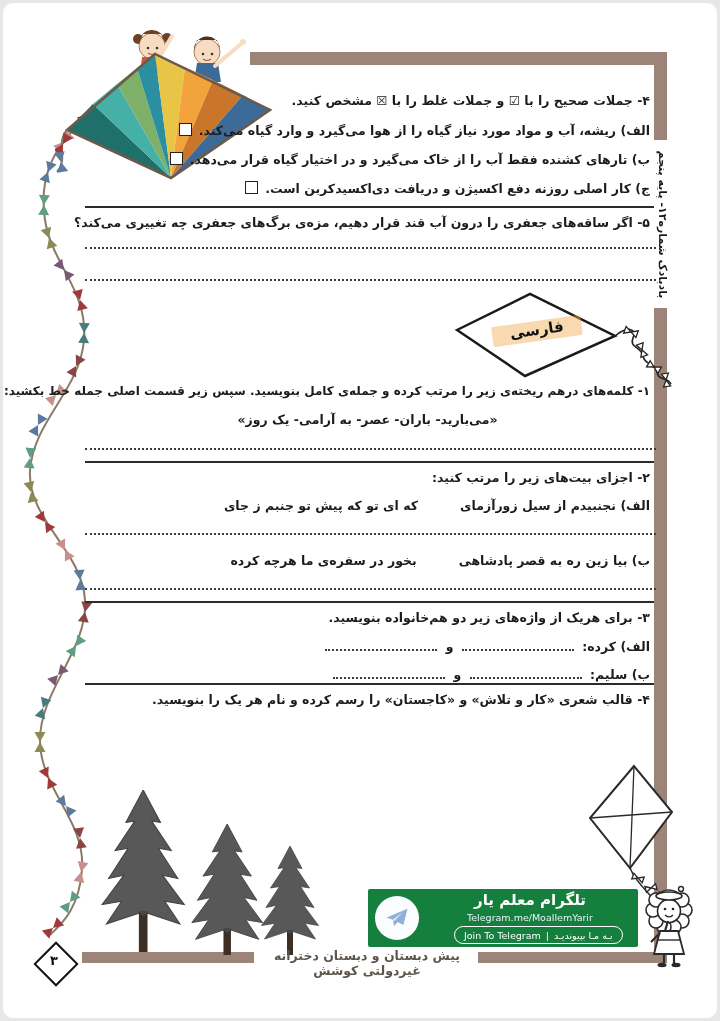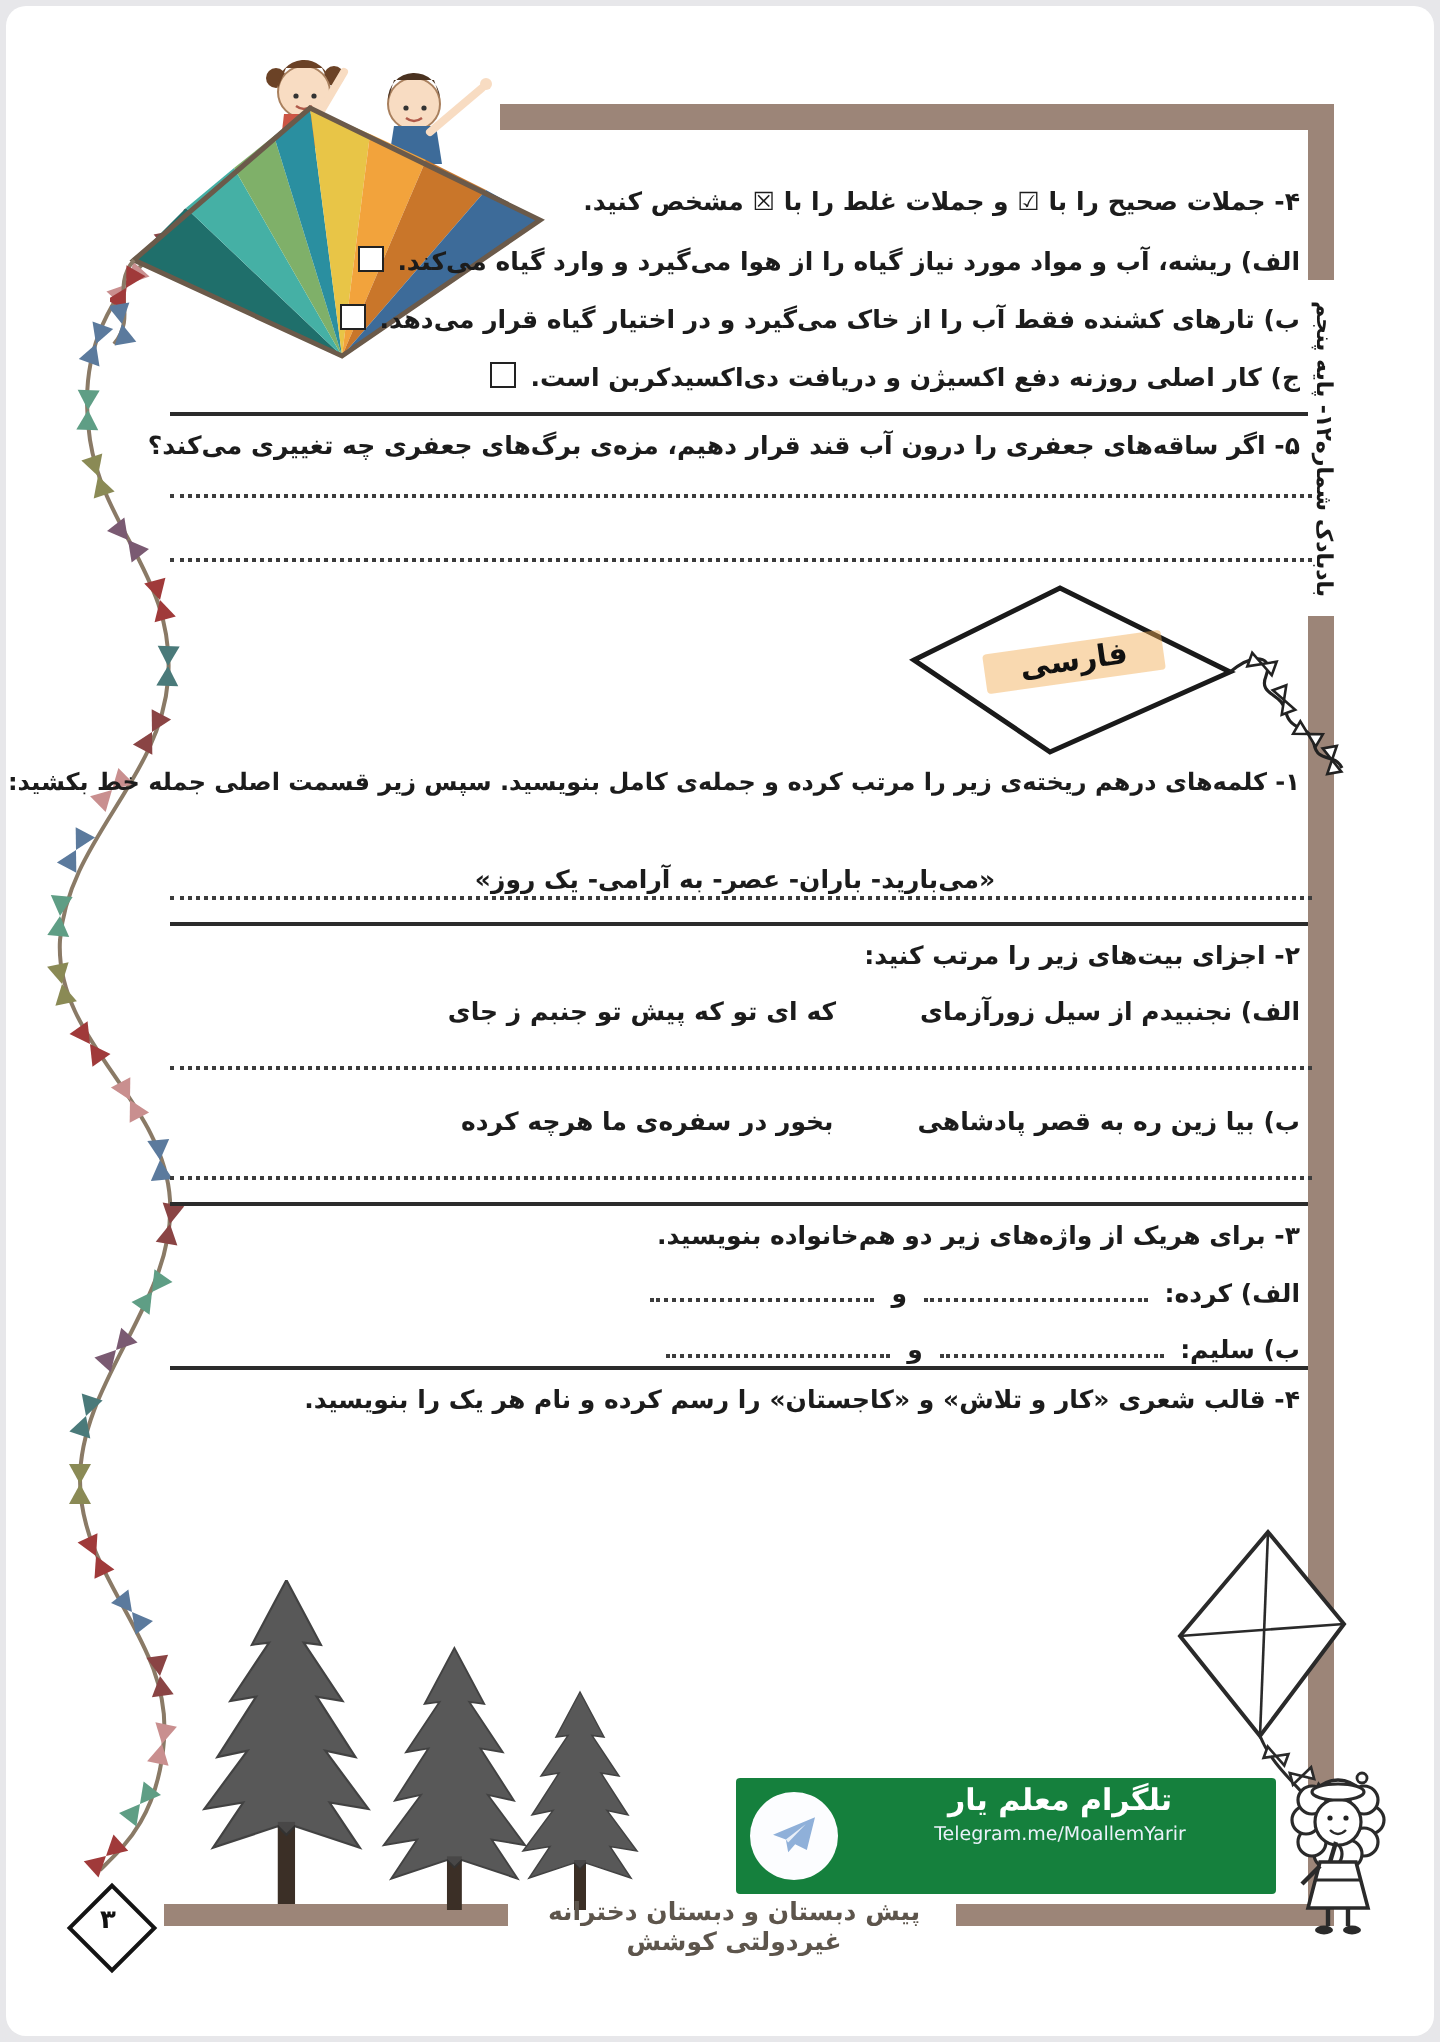--- a/index.html
+++ b/index.html
@@ -142,21 +142,21 @@
     <polygon points="12,42 85,6 170,48 80,88" fill="#fff" stroke="#1a1a1a" stroke-width="2.5"></polygon>
     <path d="M170,48 C182,38 192,40 188,50 C184,60 196,58 198,68 C200,78 210,74 212,84 C214,94 222,88 226,96" stroke="#222" stroke-width="1.6" fill="none"></path>
     <use href="#bw" transform="translate(186,44) rotate(20) scale(0.65)" fill="#fff" stroke="#222" stroke-width="2"></use>
     <use href="#bw" transform="translate(197,62) rotate(70) scale(0.65)" fill="#fff" stroke="#222" stroke-width="2"></use>
     <use href="#bw" transform="translate(209,79) rotate(30) scale(0.65)" fill="#fff" stroke="#222" stroke-width="2"></use>
     <use href="#bw" transform="translate(221,92) rotate(80) scale(0.65)" fill="#fff" stroke="#222" stroke-width="2"></use>
   </svg>
   <div class="farsi-label">فارسی</div>
 
   <div class="txt nowrap" style="top:383px;font-size:12px;">۱- کلمه‌های درهم ریخته‌ی زیر را مرتب کرده و جمله‌ی کامل بنویسید. سپس زیر قسمت اصلی جمله خط بکشید:</div>
-  <div class="txt nowrap center" style="top:412px;margin-top:20px;">«می‌بارید- باران- عصر- به آرامی- یک روز»</div>
+  <div class="txt nowrap center" style="top:412px;">«می‌بارید- باران- عصر- به آرامی- یک روز»</div>
   <div class="dotline" style="top:448px;"></div>
   <div class="rule" style="top:461px;"></div>
 
   <div class="txt nowrap" style="top:470px;">۲- اجزای بیت‌های زیر را مرتب کنید:</div>
   <div class="txt nowrap" style="top:498px;">
     <span>الف) نجنبیدم از سیل زورآزمای</span><span class="vgap"></span><span>که ای تو که پیش تو جنبم ز جای</span>
   </div>
   <div class="dotline" style="top:533px;"></div>
   <div class="txt nowrap" style="top:553px;">
     <span>ب) بیا زین ره به قصر پادشاهی</span><span class="vgap"></span><span>بخور در سفره‌ی ما هرچه کرده</span>
@@ -194,20 +194,25 @@
 
   <div class="banner">
     <div class="tg-logo">
       <svg width="28" height="28" viewBox="0 0 24 24" style="position:static;">
         <path d="M21 4 L3 11.5 L8.5 13.5 L9.5 19 L12.5 15.5 L17.5 18 Z" fill="#8fb0d9"></path>
         <path d="M8.5 13.5 L17 7 L9.5 14.8 Z" fill="#fff" opacity="0.8"></path>
       </svg>
     </div>
     <div class="tg-title">تلگرام معلم یار</div>
     <div class="tg-handle">Telegram.me/MoallemYarir</div>
+    <div class="tg-pill">
+      <span>Join To Telegram</span>
+      <span>|</span>
+      <span style="direction:rtl;">بـه مـا بپیوندیـد</span>
+    </div>
   </div>
 
   <svg style="left:572px;top:760px;z-index:6;" width="148" height="210" viewBox="0 0 148 210">
     <polygon points="62,6 18,58 58,108 100,52" fill="#fff" stroke="#2a2a2a" stroke-width="2"></polygon>
     <line x1="62" y1="6" x2="58" y2="108" stroke="#2a2a2a" stroke-width="1.3"></line>
     <line x1="18" y1="58" x2="100" y2="52" stroke="#2a2a2a" stroke-width="1.3"></line>
     <path d="M58,108 C66,128 86,138 96,160" stroke="#2a2a2a" stroke-width="1.5" fill="none"></path>
     <use href="#bw" transform="translate(66,118) rotate(20) scale(0.55)" fill="#fff" stroke="#2a2a2a" stroke-width="2.4"></use>
     <use href="#bw" transform="translate(79,128) rotate(-15) scale(0.55)" fill="#fff" stroke="#2a2a2a" stroke-width="2.4"></use>
     <use href="#bw" transform="translate(91,137) rotate(25) scale(0.55)" fill="#fff" stroke="#2a2a2a" stroke-width="2.4"></use>

